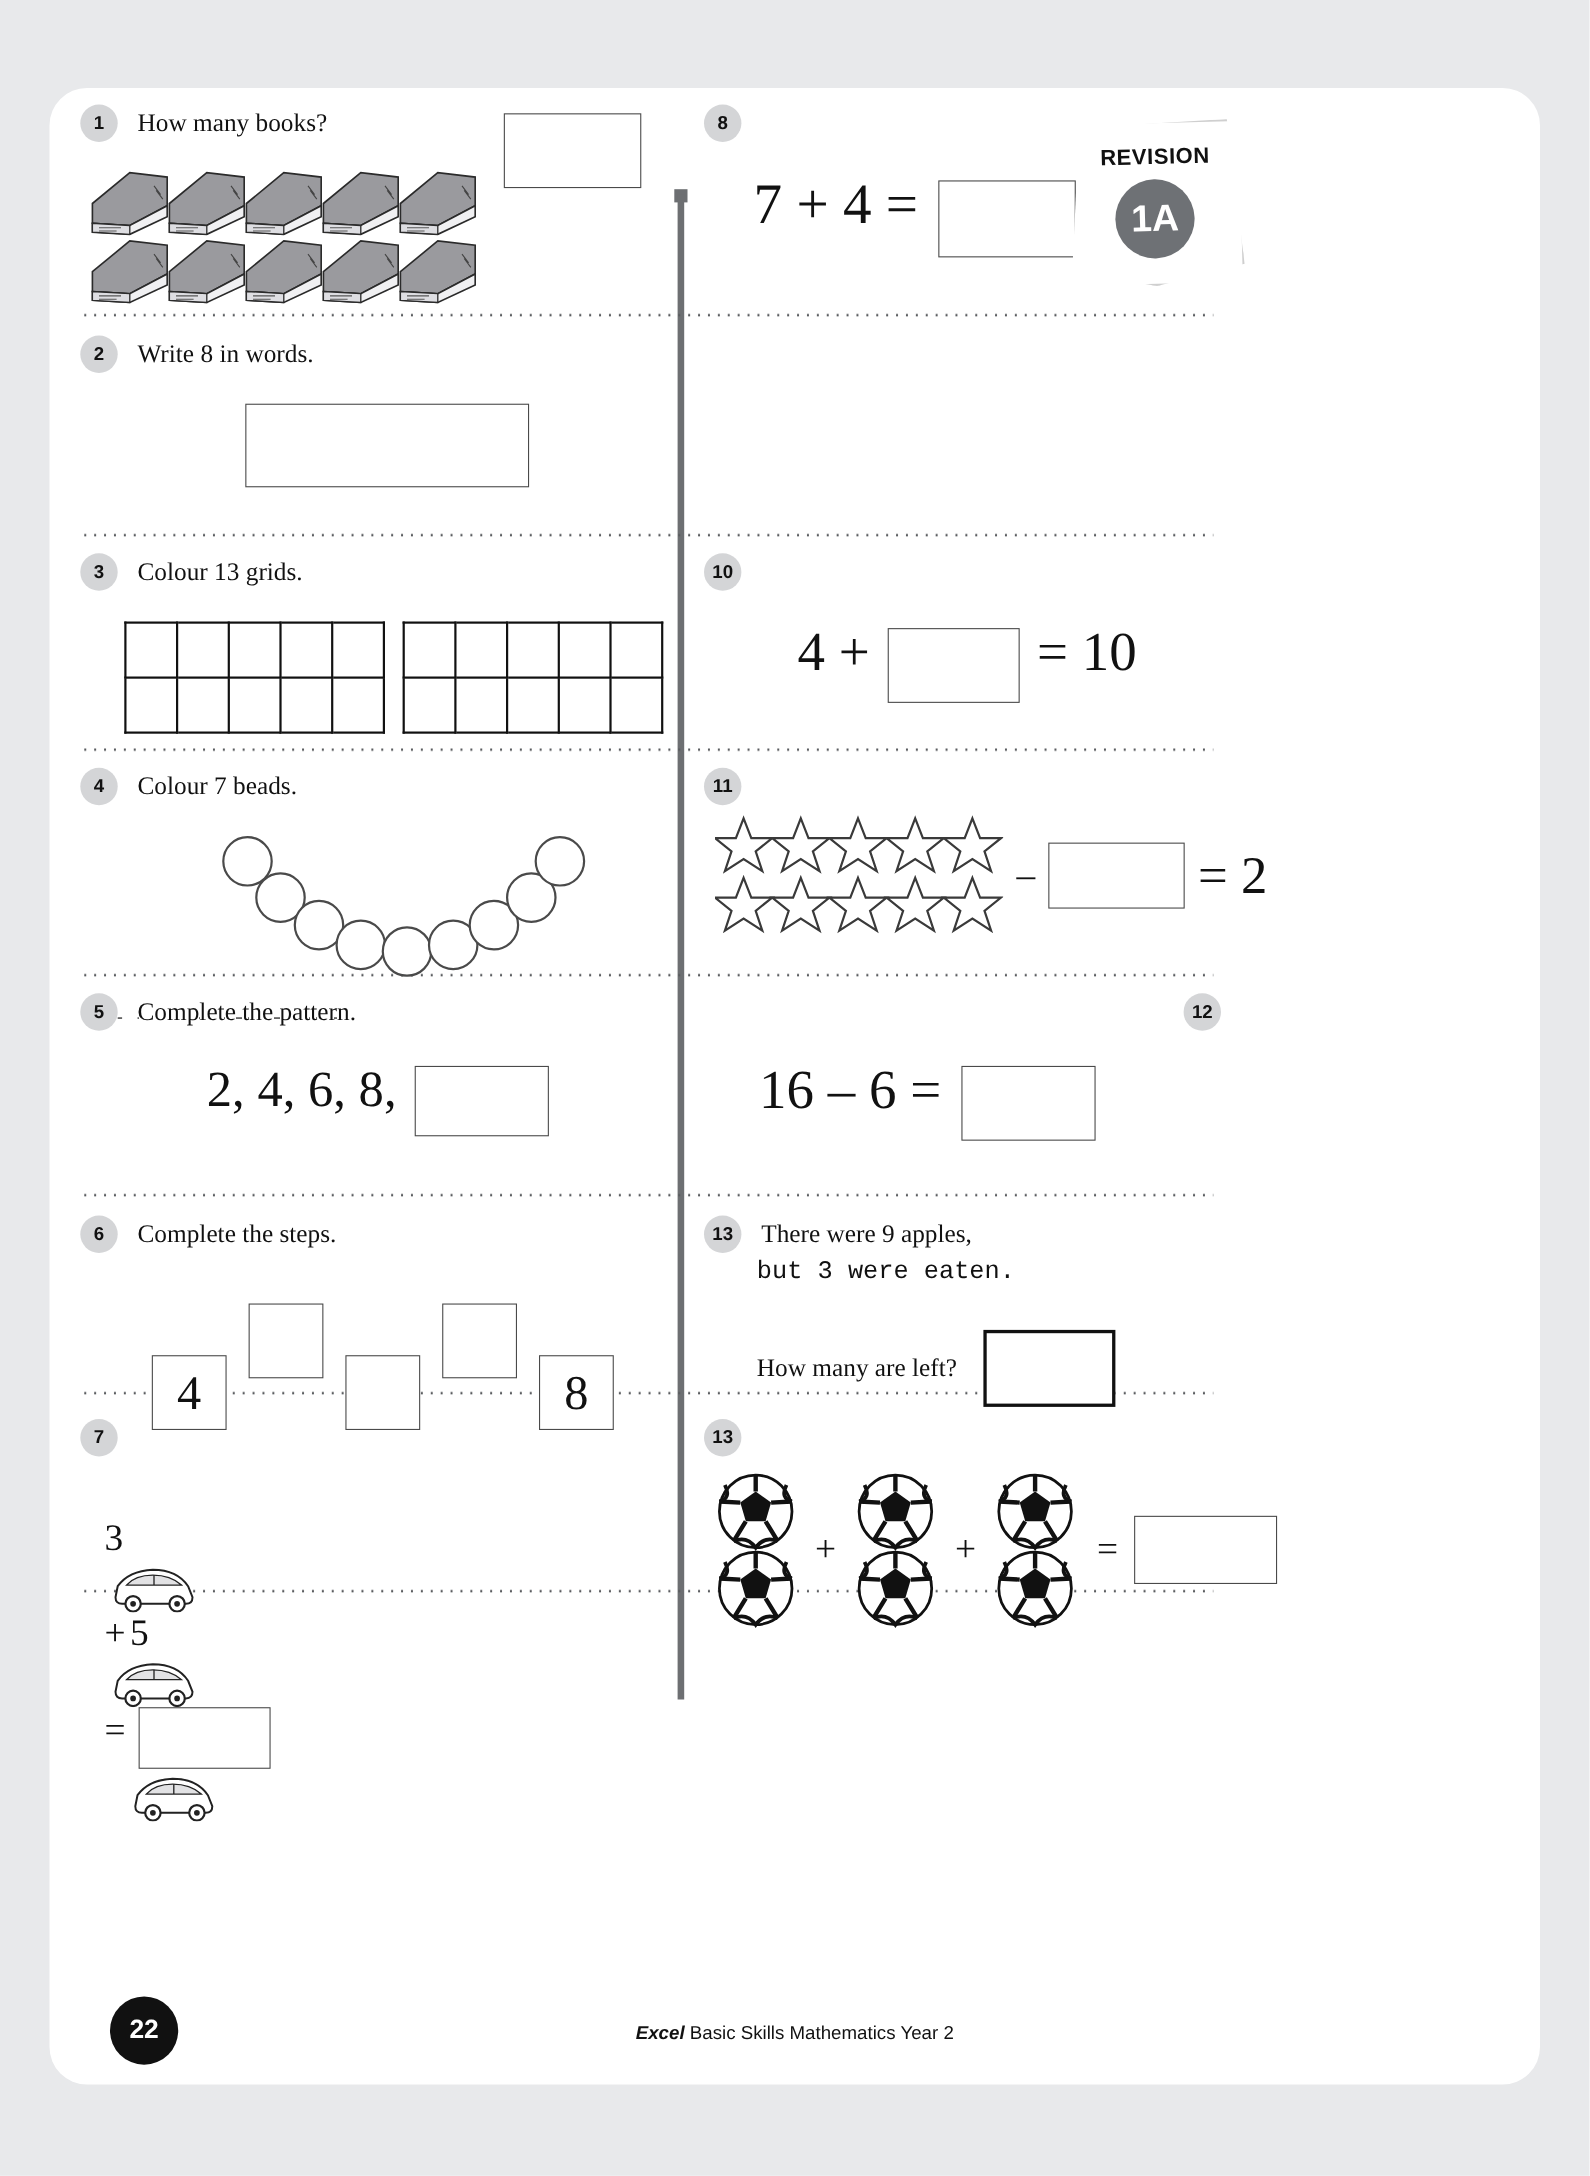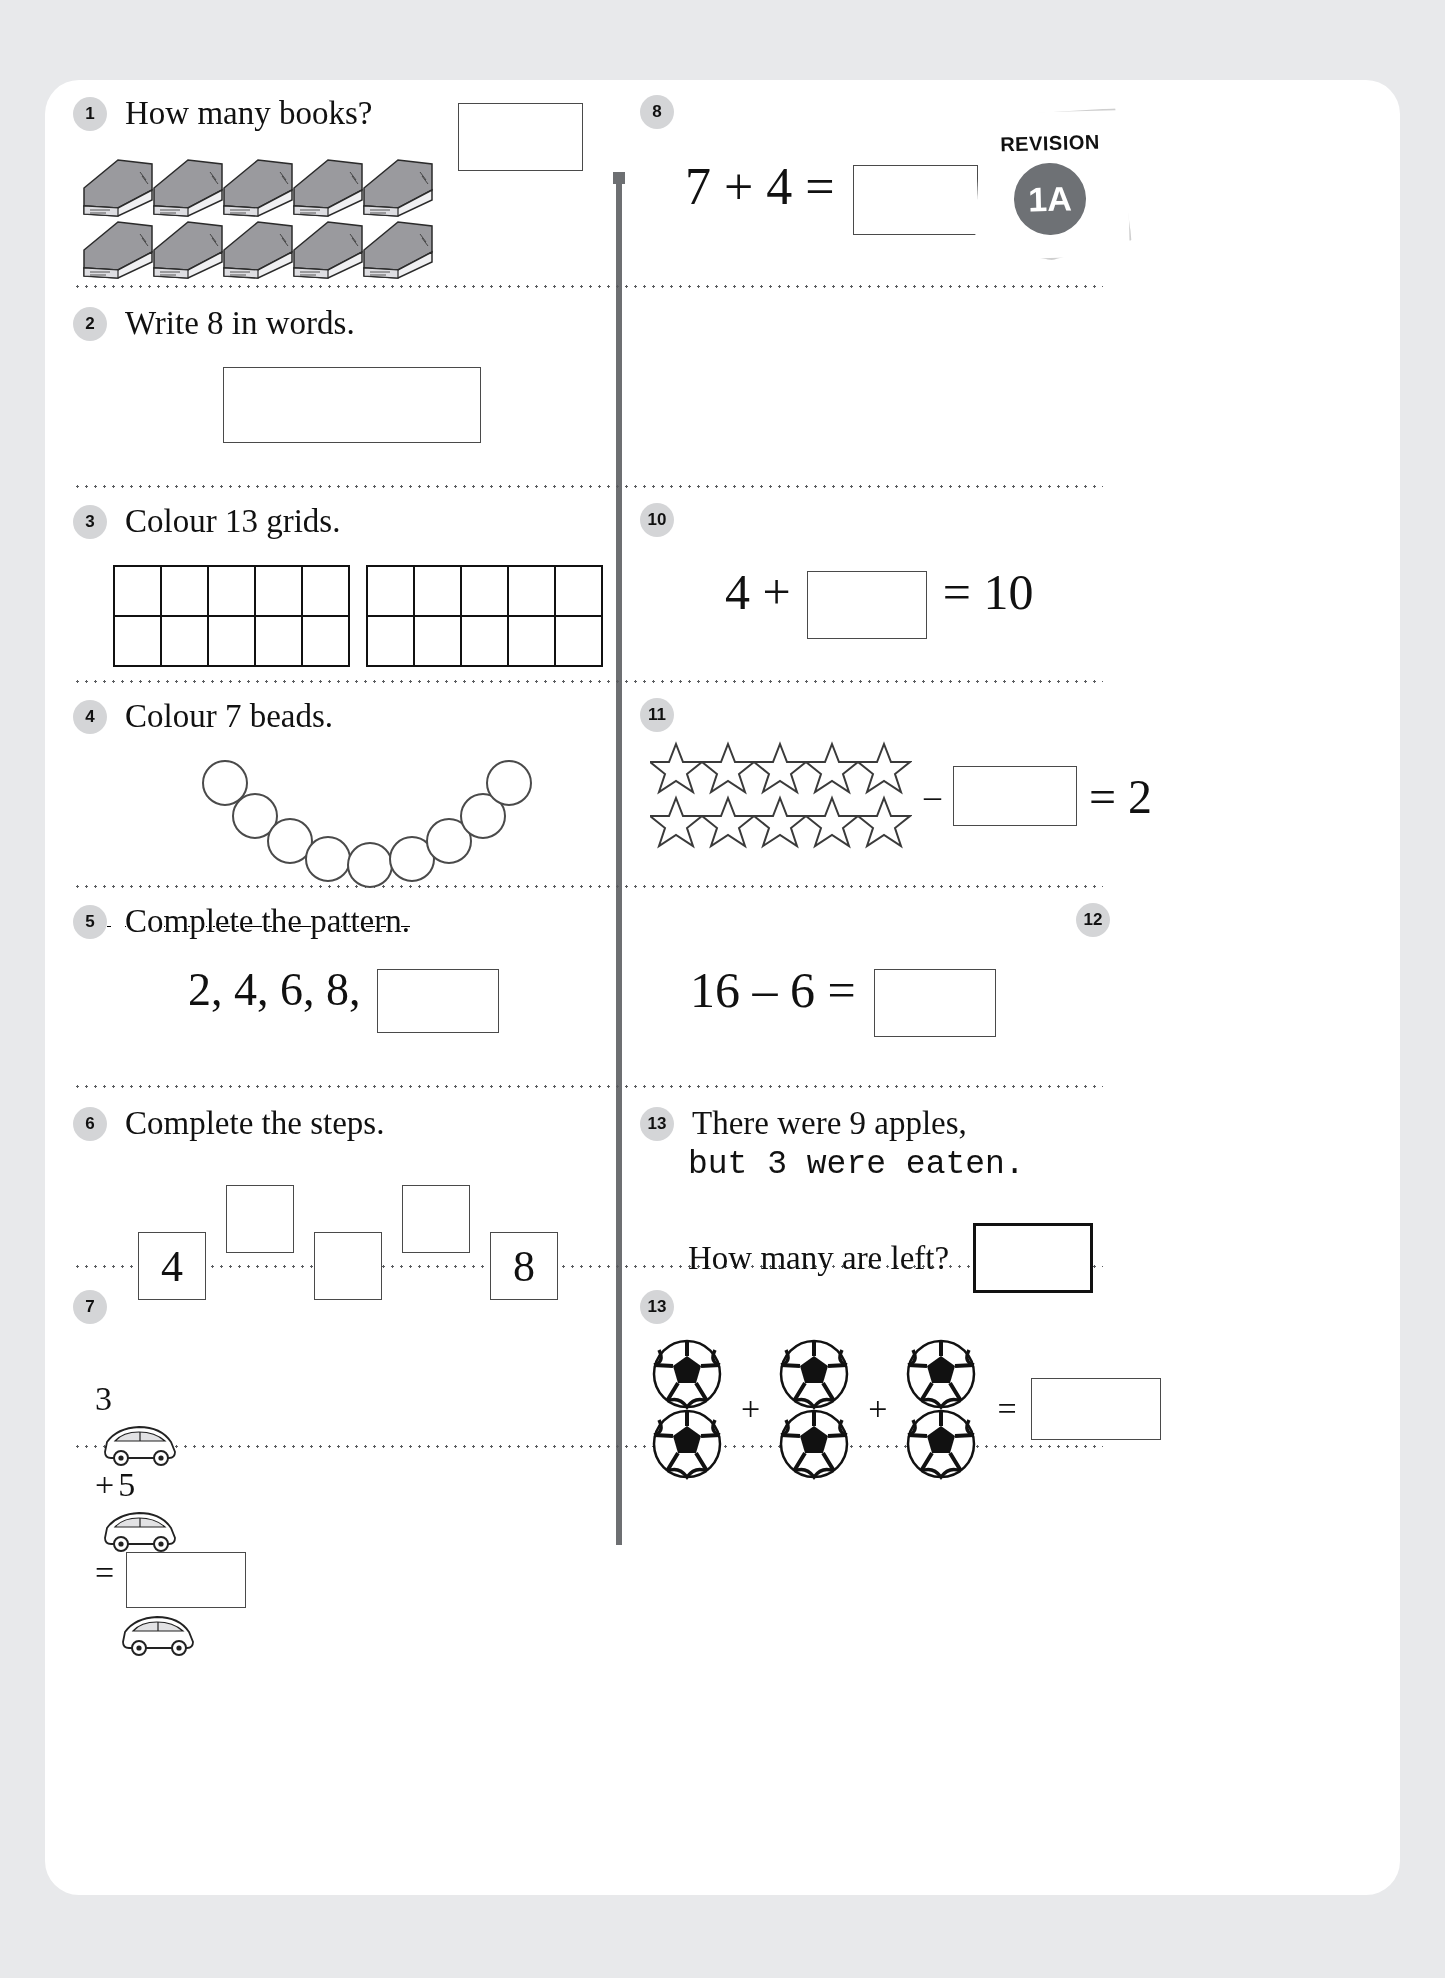--- a/index.html
+++ b/index.html
@@ -55,21 +55,21 @@
   }
   
   .qnum{
     display:inline-flex;align-items:center;justify-content:center;
     width:34px;height:34px;border-radius:50%;
     background:#d4d5d7;color:#111;
     font-family:"Liberation Sans",sans-serif;font-weight:bold;font-size:17px;
     vertical-align:middle;
   }
   .qtext{
-    font-family:"Liberation Serif",serif;font-size:33px;color:#111;
+    font-family:"Liberation Serif",serif;font-size:23px;color:#111;
     vertical-align:middle;margin-left:14px;
   }
   .ansbox{
     border:1.6px solid #4a4a4a;background:#fff;box-sizing:border-box;
     display:inline-block;
   }
   .ansbox.thick{border:3px solid #111;}
   .num{font-family:"Liberation Serif",serif;font-size:46px;color:#111;}
   .num-sm{font-family:"Liberation Serif",serif;font-size:34px;color:#111;}
   
@@ -460,14 +460,20 @@
             <path d="M42,73 L42,88 M9,97 L28,98 M75,97 L56,98 M22,133 L33,115 M62,133 L51,115" stroke="#111" stroke-width="4" fill="none"></path>
             <path d="M14,82 Q20,94 9,97 M70,82 Q64,94 75,97 M22,133 Q34,128 42,139 Q50,128 62,133" stroke="#111" stroke-width="3.5" fill="none"></path>
           </g>
         </svg>
       </span>
       <span class="num-sm" style="vertical-align:middle;margin:0 10px;">=</span>
       <span class="ansbox" style="width:130px;height:62px;vertical-align:middle;"></span>
     </div>
   </div>
 
+  <div class="footer">
+    <div class="pagebadge">22</div>
+    <div class="footer-text">
+      <b>Excel</b><span> Basic Skills Mathematics Year 2</span>
+    </div>
+  </div>
 
 </div>
 
 </body></html>

